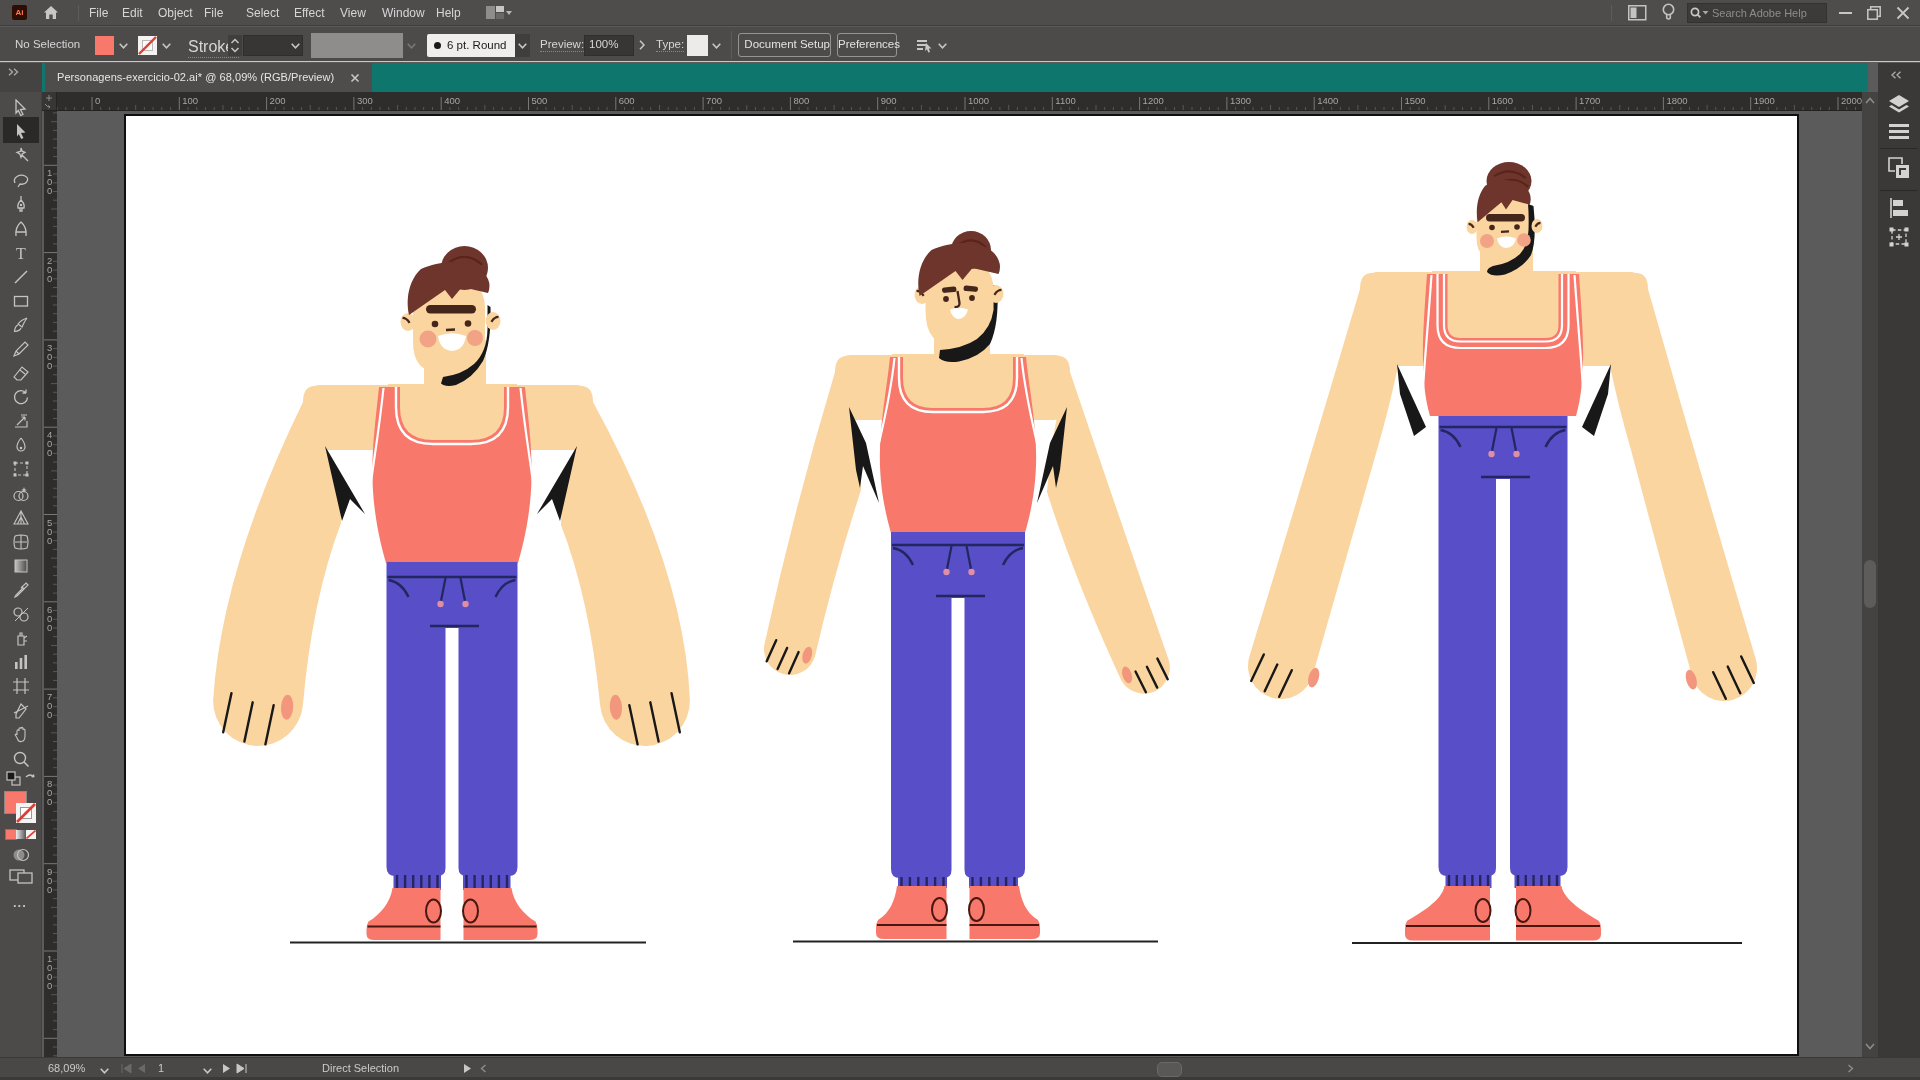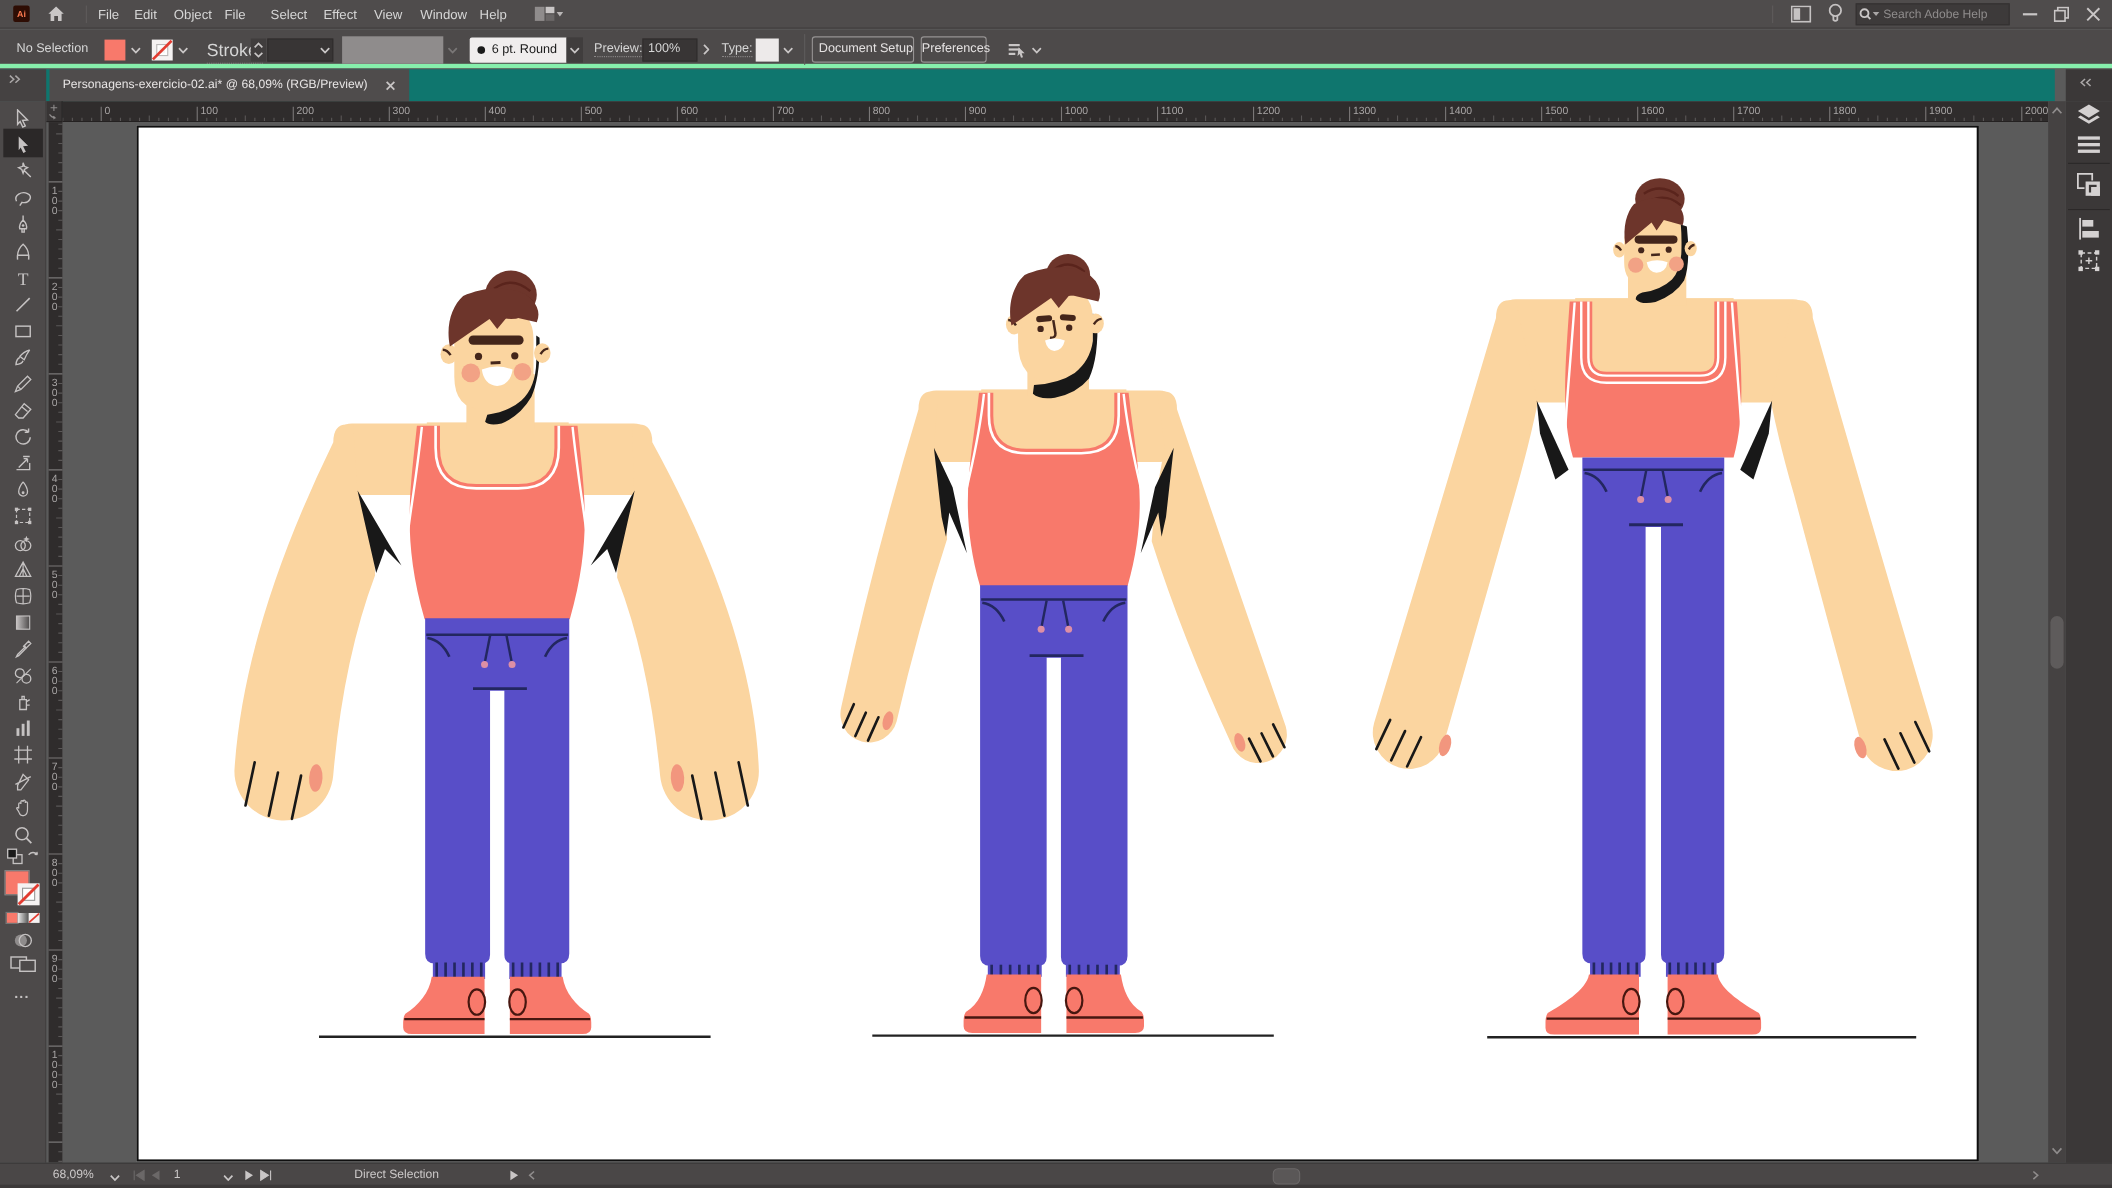--- a/index.html
+++ b/index.html
@@ -46,21 +46,21 @@
     <div class="abs" style="left:1712px;top:7px;color:#8f8c8c;font-size:11px">Search Adobe Help</div>
     <div class="abs" style="left:1839px;top:12px;width:13px;height:2px;background:#c9c6c6"></div>
     <svg class="abs" style="left:1867px;top:6px" width="14" height="14" viewBox="0 0 14 14">
       <rect x="3.7" y="0.8" width="9.5" height="9.5" fill="none" stroke="#c9c6c6" stroke-width="1.5"></rect>
       <rect x="0.8" y="3.7" width="9.5" height="9.5" fill="#4f4c4c" stroke="#c9c6c6" stroke-width="1.5"></rect>
     </svg>
     <svg class="abs" style="left:1896px;top:6px" width="14" height="14" viewBox="0 0 14 14">
       <path d="M1.5 1.5 L12.5 12.5 M12.5 1.5 L1.5 12.5" stroke="#c9c6c6" stroke-width="1.8"></path>
     </svg>
   </div>
-<div class="abs" style="left:0;top:27px;width:1920px;height:35px;background:#4d4a4a;border-bottom:4px solid #86efac">
+<div class="abs" style="left:0;top:27px;width:1920px;height:35px;background:#4d4a4a;border-bottom:1px solid #86efac">
     <div class="abs txt" style="left:15px;top:11px;font-size:11.5px">No Selection</div>
     <div class="abs" style="left:95px;top:9px;width:19px;height:19px;background:#f8796b"></div>
     <svg class="abs" style="left:119px;top:16px" width="9" height="6" viewBox="0 0 9 6">
       <path d="M0.7 0.8 L4.5 4.8 L8.3 0.8" fill="none" stroke="#c9c6c6" stroke-width="1.6"></path>
     </svg>
     <div class="abs" style="left:138px;top:9px;width:19px;height:19px;background:#f5f2f2"></div>
     <div class="abs" style="left:143px;top:14px;width:9px;height:9px;border:2.5px solid #fefefe;outline:1px solid #bbb8b8"></div>
     <svg class="abs" style="left:138px;top:9px" width="19" height="19" viewBox="0 0 19 19">
       <line x1="1" y1="18" x2="18" y2="1" stroke="#e23b30" stroke-width="2.4"></line>
     </svg>

